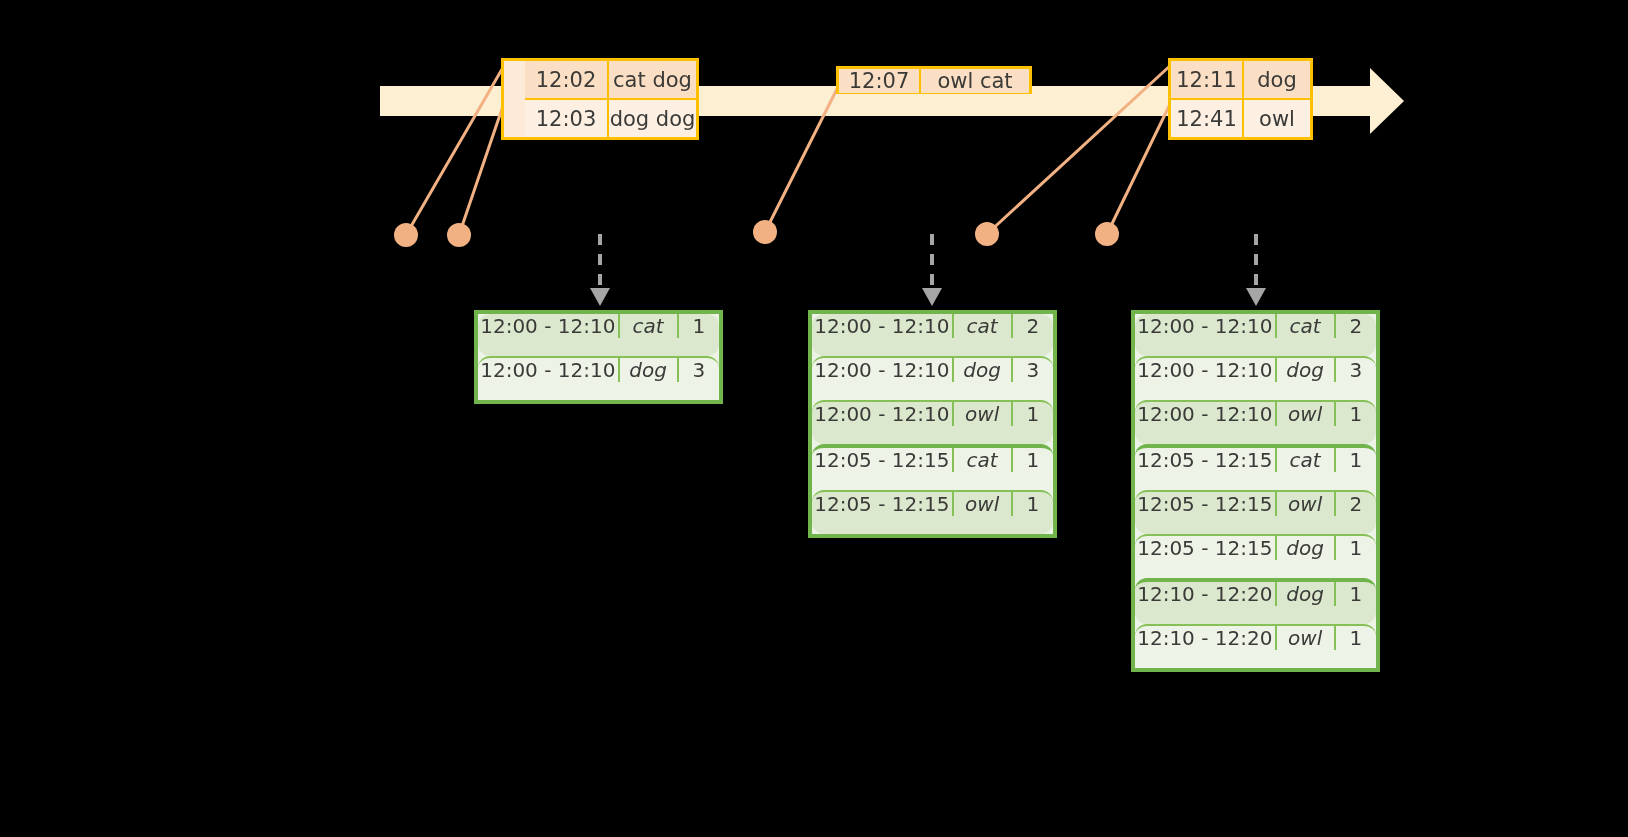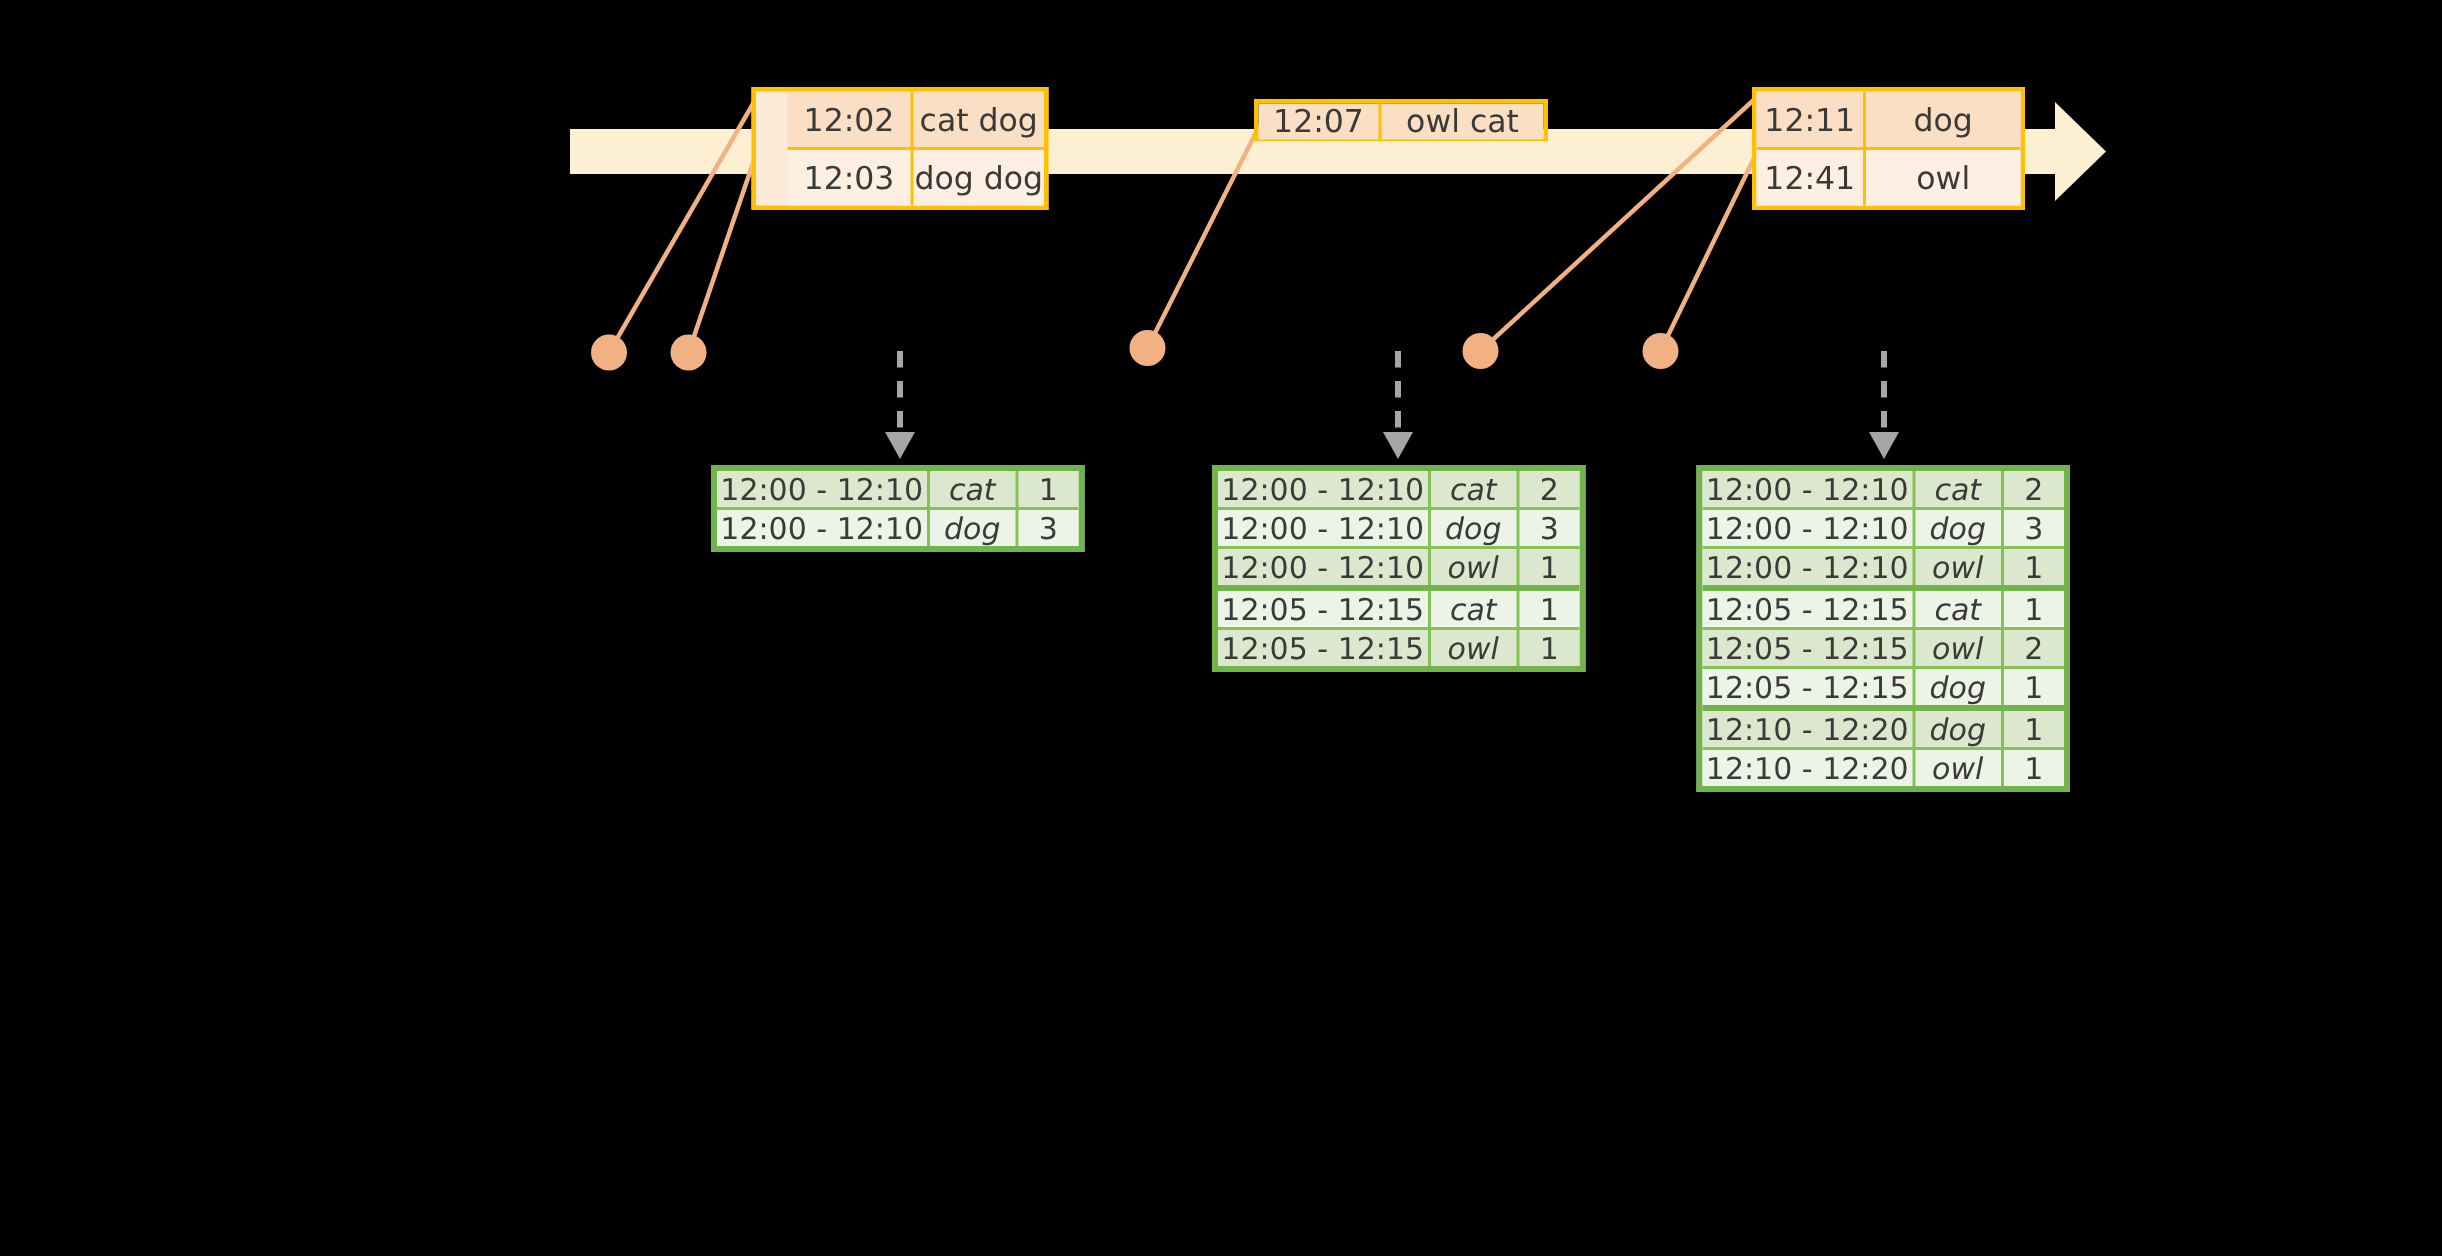--- a/index.html
+++ b/index.html
@@ -76,22 +76,23 @@
   .result-table {
     position: absolute;
     border: 4px solid #71B44C;
     box-sizing: border-box;
     background: #EDF3E7;
     display: flex;
     flex-direction: column;
   }
   .result-row {
     display: flex;
-    align-items: flex-end;
-    height: 24px;
+    align-items: flex-start;
+    height: 42px;
+    border-radius: 12px;
   }
   .result-row.shade-a { background: #DCE8CE; }
   .result-row.shade-b { background: #EEF3E8; }
   .result-row + .result-row { border-top: 2px solid #86C157; }
   .result-row.heavy-top { border-top: 4px solid #71B44C; }
   .cell-window {
     display: flex;
     align-items: center;
     justify-content: center;
     font-size: 20px;
@@ -165,21 +166,21 @@
           <div class="event-time" style="width: 84px;">12:03</div>
           <div class="event-words">dog dog</div>
         </div>
       </div>
       <div class="event-box" style="left: 836px; top: 66px; width: 196px; height: 28px;">
         <div class="event-row shade-a">
           <div class="event-time" style="width: 82px;">12:07</div>
           <div class="event-words">owl cat</div>
         </div>
       </div>
-      <div class="event-box" style="left: 1168px; top: 58px; width: 182px; height: 82px;">
+      <div class="event-box" style="left: 1168px; top: 58px; width: 145px; height: 82px;">
         <div class="event-row shade-a">
           <div class="event-time" style="width: 73px;">12:11</div>
           <div class="event-words">dog</div>
         </div>
         <div class="event-row shade-b">
           <div class="event-time" style="width: 73px;">12:41</div>
           <div class="event-words">owl</div>
         </div>
       </div>
     </div>

